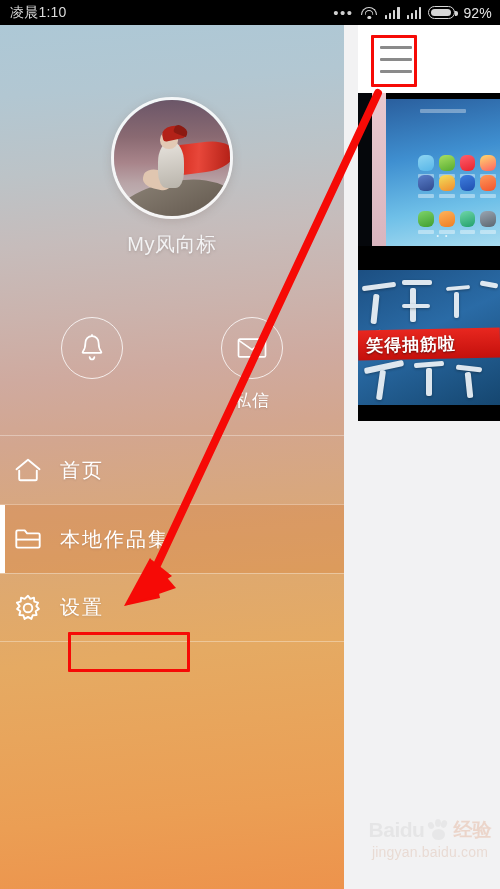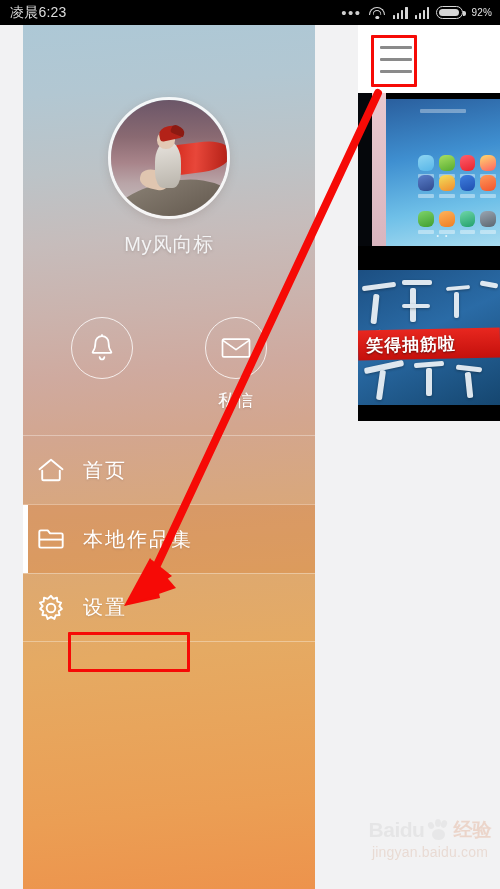--- a/index.html
+++ b/index.html
@@ -11,21 +11,21 @@
   
   .statusbar {
     position:absolute; left:0; top:0; width:500px; height:25px;
     background:#000; color:#dcdcdc;
     display:flex; align-items:center; justify-content:space-between;
     padding:0 8px 0 10px;
     font-size:14px; letter-spacing:.2px;
   }
   .sb-right { display:flex; align-items:center; gap:7px; }
   .sb-dots { letter-spacing:1.5px; font-size:15px; line-height:10px; color:#cfcfcf; }
-  .sb-batt-pct { font-size:10px; color:#e4e4e4; margin-left:1px; }
+  .sb-batt-pct { font-size:14px; color:#e4e4e4; margin-left:1px; }
 
   .wifi { width:17px; height:13px; position:relative; display:block; }
   .wifi i { position:absolute; left:50%; transform:translateX(-50%);
             border:1.6px solid #d6d6d6; border-bottom:none;
             border-radius:50% 50% 0 0 / 100% 100% 0 0; }
   .wifi i:nth-child(1){ width:16px; height:8px; bottom:4px; }
   .wifi i:nth-child(2){ width:9px; height:5px; bottom:4px; }
   .wifi i:nth-child(3){ width:3.4px; height:3.4px; bottom:0; border-radius:50%;
                         background:#d6d6d6; border:none; }
 
@@ -88,27 +88,27 @@
   .wm-cn { font-size:19px; color:#e6b9a3; font-weight:bold; }
   .wm-paw { position:relative; width:23px; height:22px; }
   .wm-paw i { position:absolute; background:#dedede; border-radius:50%; }
   .wm-paw i:nth-child(1){ width:6px;height:7px; left:1px; top:3px; transform:rotate(-25deg); }
   .wm-paw i:nth-child(2){ width:6px;height:8px; left:7.5px; top:0px; }
   .wm-paw i:nth-child(3){ width:6px;height:8px; left:14px; top:1px; transform:rotate(20deg); }
   .wm-paw i:nth-child(4){ width:13px;height:11px; left:5px; top:10px; border-radius:48%; }
   .wm-url { text-align:center; font-size:14px; color:#e0c4b5; margin-top:1px; letter-spacing:.2px; }
 
   
-  .drawer { position:absolute; left:0; top:25px; width:292px; height:864px;
+  .drawer { position:absolute; left:0; top:25px; width:344px; height:864px;
             background:linear-gradient(175deg,
               #adc8d6 0%, #b2c7d2 8%, #bcc3c7 17%, #c6bcbb 25%,
               #cbb3ad 33%, #cfaa9f 40%, #d3a68f 47%,
               #d8a77e 55%, #dfa96e 64%, #e5aa63 72%,
               #e8a55c 80%, #eb9e54 90%, #ed934c 100%);
-            overflow:hidden;margin-left:23px; }
+            overflow:hidden; }
 
   .profile { position:absolute; left:0; right:0; top:72px; text-align:center; }
   .avatar { width:122px; height:122px; margin:0 auto; border-radius:50%;
             border:3px solid rgba(255,255,255,.85); overflow:hidden; position:relative;
             box-shadow:0 2px 10px rgba(120,90,80,.22); }
   .av-sky { position:absolute; inset:0;
             background:linear-gradient(180deg,#6b5668 0%,#8a6a72 32%,#a8848a 54%,#b9a5a8 72%,#c7c3c2 100%); }
   .av-rock { position:absolute; left:-6%; right:-12%; bottom:-14%; height:44%;
              background:linear-gradient(160deg,#8d8478,#6d6358 60%,#554c44);
              border-radius:58% 42% 0 0 / 80% 70% 0 0; transform:rotate(-6deg); }
@@ -158,21 +158,21 @@
   #box-item   { left:68px;  top:632px; width:122px; height:40px; }
   .anno-arrow { position:absolute; left:0; top:0; width:500px; height:889px;
                 pointer-events:none; }
 </style>
 </head>
 <body>
 
 <div id="app">
 
   <div class="statusbar">
-    <span>凌晨6:23</span>
+    <span>凌晨1:10</span>
     <span class="sb-right">
       <span class="sb-dots">•••</span>
       <span class="wifi">
           <i></i>
           <i></i>
           <i></i>
         </span>
       <span class="sig">
           <b></b>
           <b></b>

